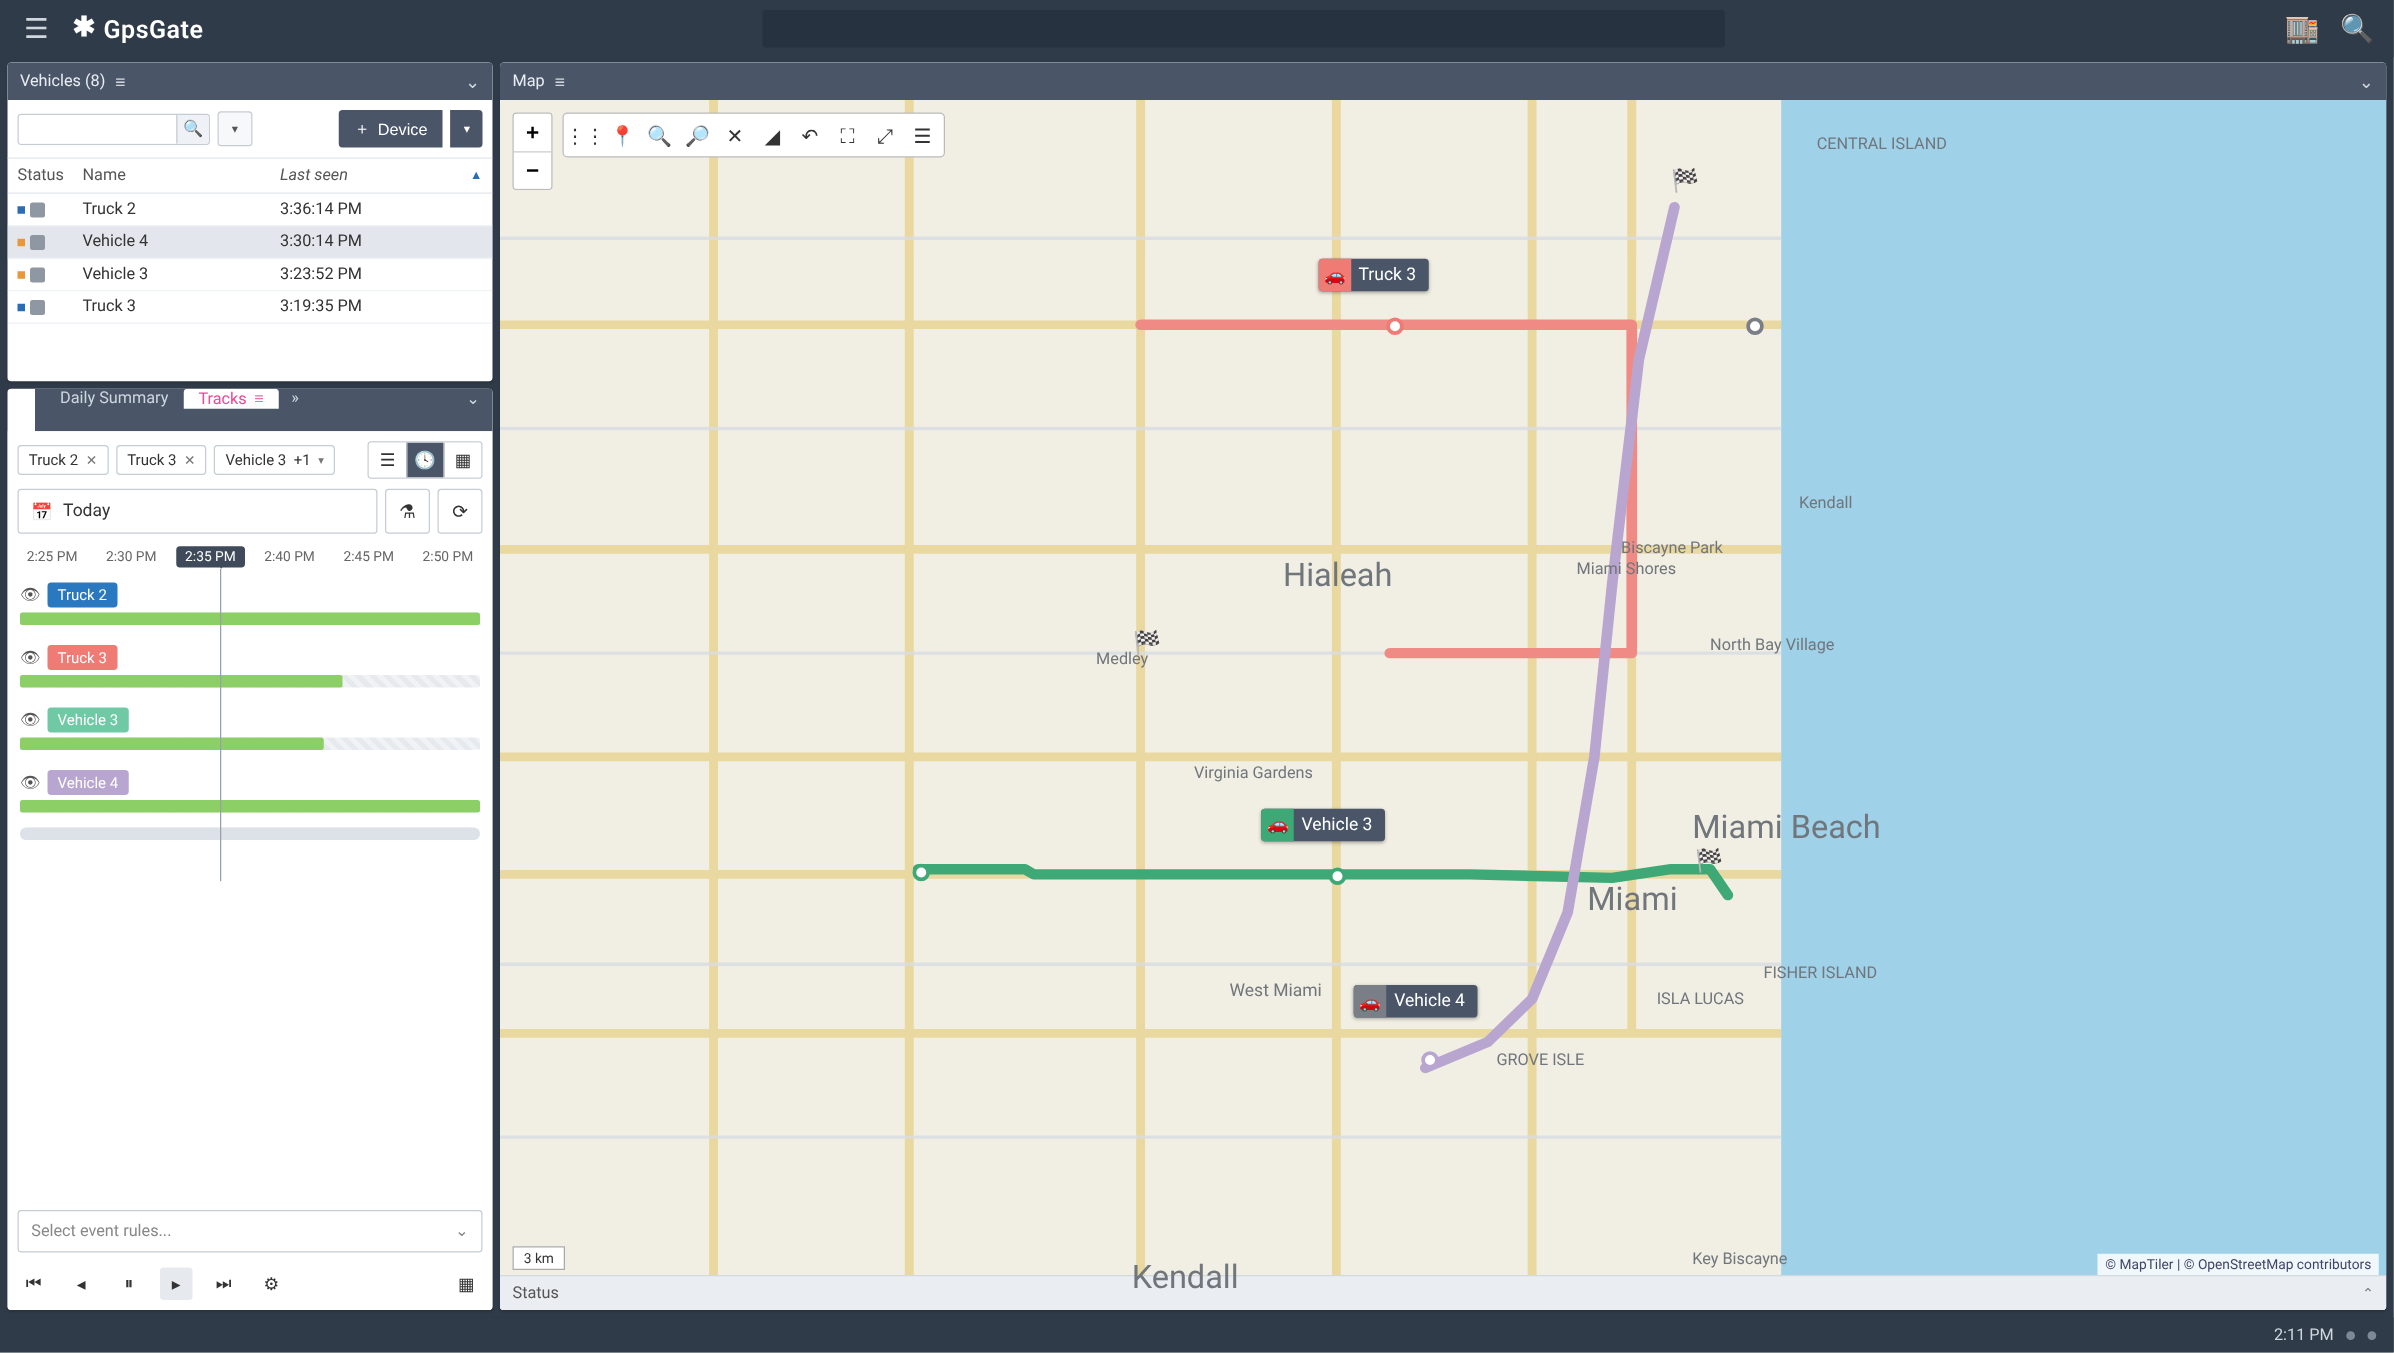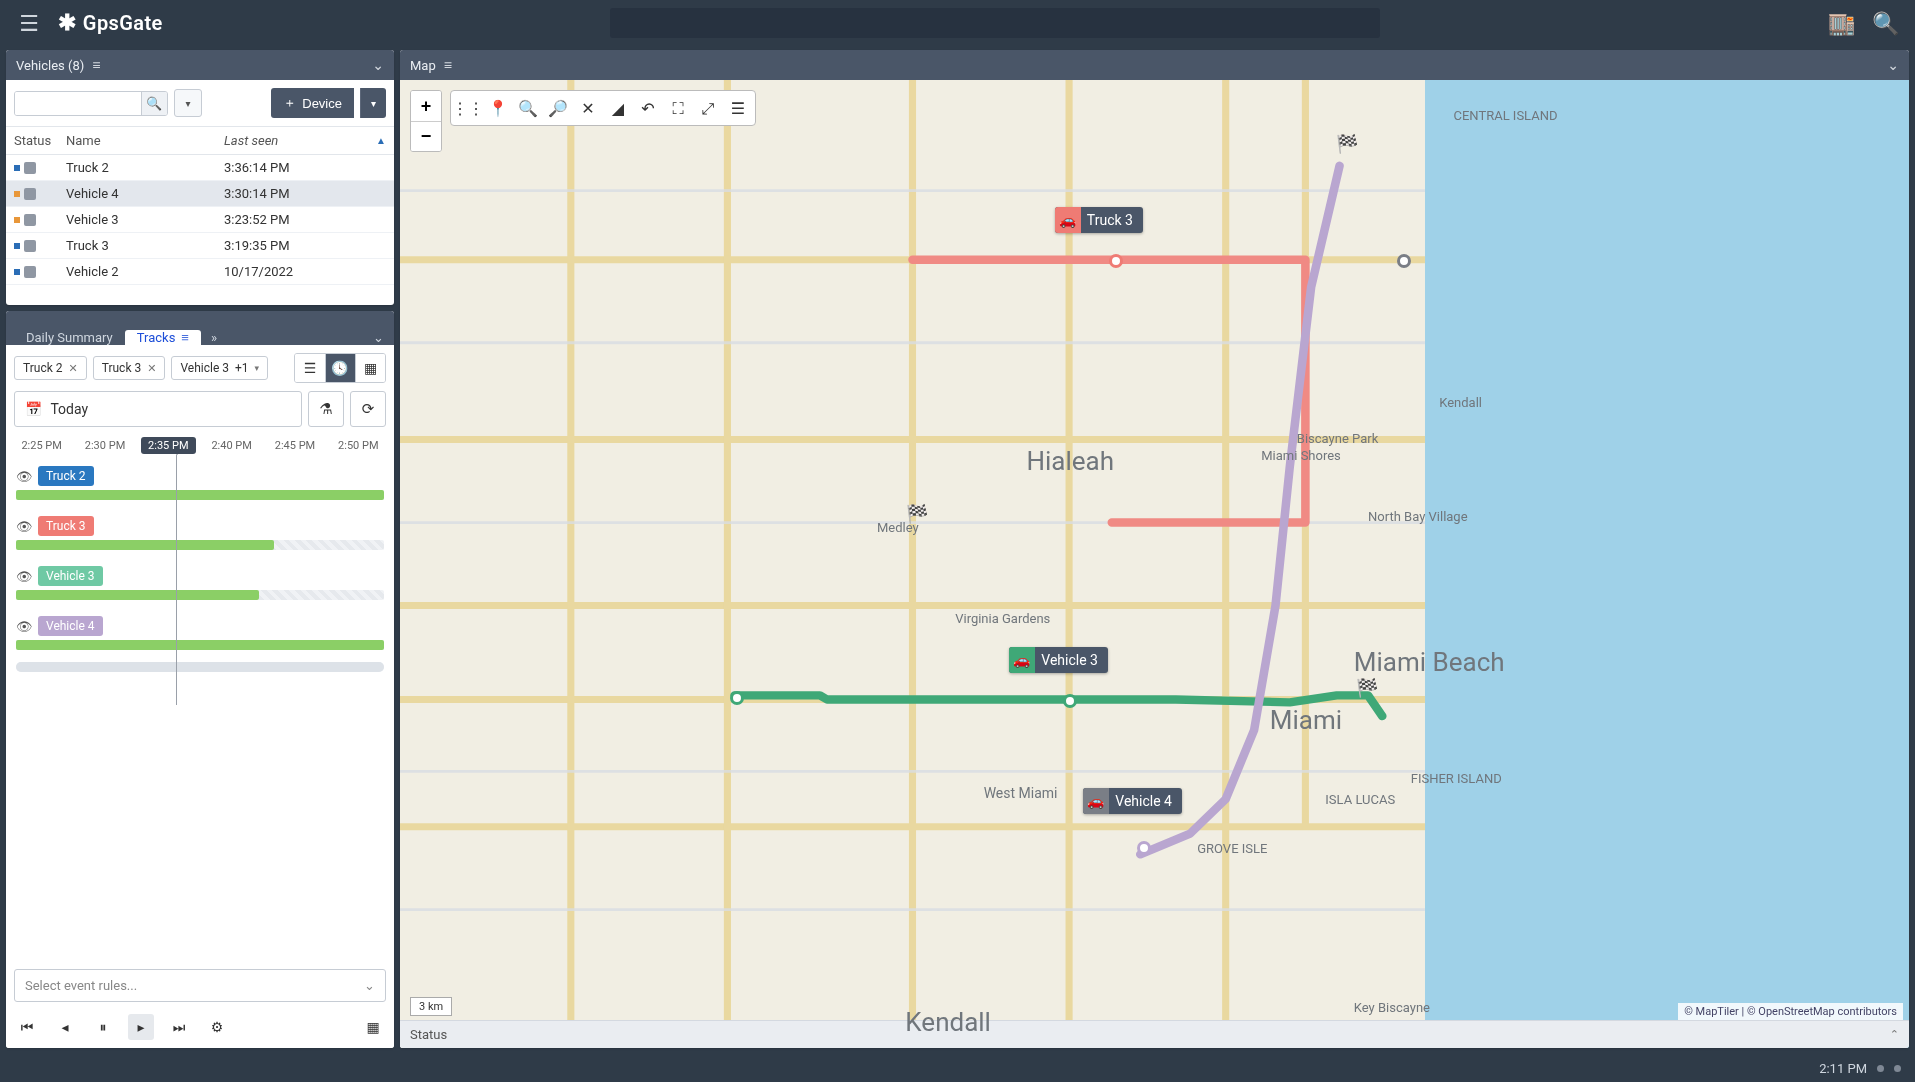--- a/index.html
+++ b/index.html
@@ -190,36 +190,37 @@
   background: #8f97a3;
   border-radius: 2px;
 }
 
 
 .tracks-panel { flex: 1; min-height: 0; }
 .tracks-tabs {
   background: #4a5668;
   color: #cfd6df;
   display: flex;
-  align-items: flex-end;
+  align-items: flex-start;
   height: 34px;
   padding-left: 8px;
   gap: 0;
+  margin-left: 22px;
 }
 .ttab {
   padding: 0 12px;
   display: flex;
   align-items: center;
   gap: 6px;
   font-size: 13px;
   cursor: pointer;
 }
 .ttab.active {
   background: #fff;
-  color: #1d4ed8;
+  color: #ec4899;
   border-radius: 3px 3px 0 0;
 }
 .ttab .hdr-icon { font-size: 13px; opacity: .8; }
 .ttab-btn {
   padding: 0 10px;
   display: flex;
   align-items: center;
   cursor: pointer;
   font-size: 13px;
 }
@@ -626,28 +627,20 @@
     <div class="vt-col-name">Vehicle 3</div>
     <div class="vt-col-seen" style="font-style:normal">3:23:52 PM</div>
             </div>
             <div class="vt-row">
     <div class="status-dots">
       <span class="dot" style="background:#2a6db6"></span>
       <span class="sq"></span>
     </div>
     <div class="vt-col-name">Truck 3</div>
     <div class="vt-col-seen" style="font-style:normal">3:19:35 PM</div>
-            </div>
-            <div class="vt-row">
-    <div class="status-dots">
-      <span class="dot" style="background:#2a6db6"></span>
-      <span class="sq"></span>
-    </div>
-    <div class="vt-col-name">Vehicle 2</div>
-    <div class="vt-col-seen" style="font-style:normal">10/17/2022</div>
             </div>
           </div>
       </div>
     </div>
 
     <div class="panel tracks-panel">
       <div class="tracks-tabs">
         <div class="ttab">
           <span>Daily Summary</span>
         </div>

